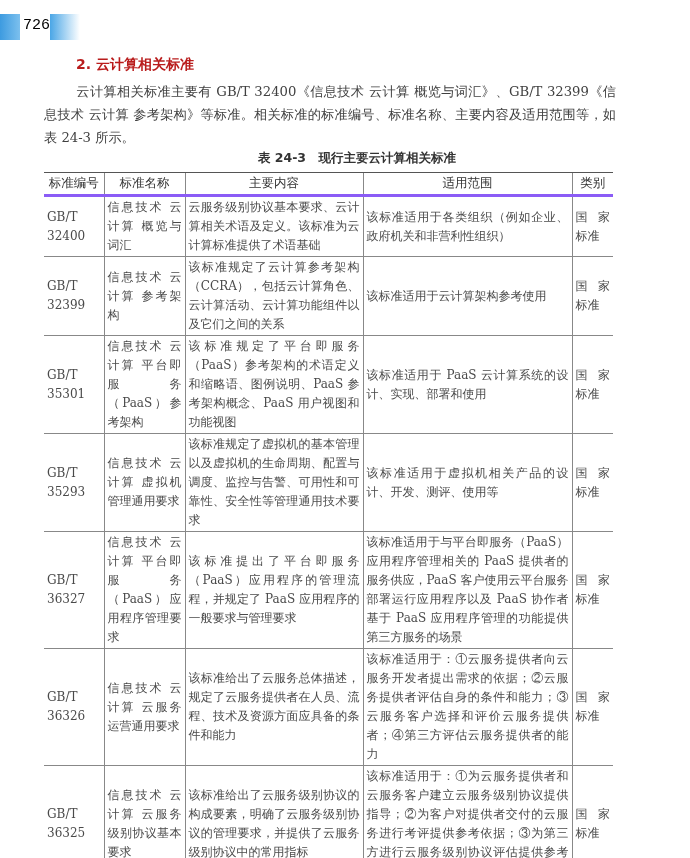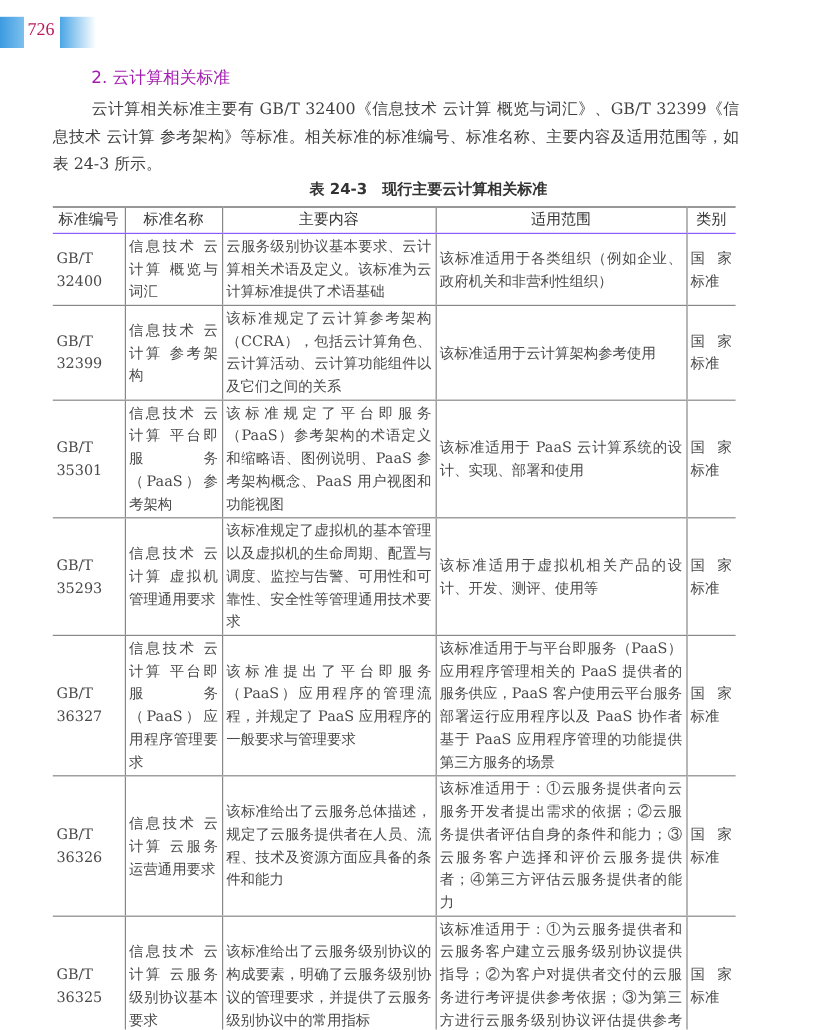--- a/index.html
+++ b/index.html
@@ -2,32 +2,32 @@
 <html><head>
   <meta charset="utf-8">
   <style>
     html, body { margin: 0; padding: 0; }
     body {
       width: 690px; height: 858px; background: #ffffff; position: relative; overflow: hidden;
       font-family: "DejaVu Serif", "Liberation Serif", serif; color: #3a3a3a;
     }
     .header { position: absolute; left: 0; top: 14px; height: 26px; width: 690px; }
     .hdr-bar-left { position: absolute; left: 0; top: 0; width: 20px; height: 26px; background: linear-gradient(to right, #3d9be0, #7cc0ee); }
-    .page-num { position: absolute; left: 23px; top: 3px; font-size: 15px; color: #be185d; font-family: Liberation Serif, serif; }
+    .page-num { position: absolute; left: 23px; top: 3px; font-size: 15px; color: #000000; font-family: Liberation Mono, monospace; }
     .hdr-bar-right { position: absolute; left: 50px; top: 0; width: 30px; height: 26px; background: linear-gradient(to right, #4aa6e6, rgba(160,210,245,0)); }
     .book-title { position: absolute; left: 90px; top: 4px; font-size: 13px; color: #3a8fd6; font-family: "DejaVu Sans", sans-serif; letter-spacing: 0.5px; }
-    .section-title { position: absolute; left: 76px; top: 56px; font-size: 14px; color: #a21caf; font-family: "DejaVu Sans", sans-serif; font-weight: normal; }
+    .section-title { position: absolute; left: 76px; top: 56px; font-size: 14px; color: #b91c1c; font-family: "DejaVu Sans", sans-serif; font-weight: bold; }
     .para { position: absolute; left: 44px; top: 80px; width: 572px; font-size: 13.2px; line-height: 23px; color: #404040; text-align: justify; }
     .para .indent { display: inline-block; width: 32px; }
     .caption { position: absolute; left: 0; width: 690px; top: 150px; text-align: center; font-size: 12.5px; font-family: "DejaVu Sans", sans-serif; color: #333; font-weight: bold; padding-left: 12px; }
     table.std {
       position: absolute; left: 44px; top: 172px; width: 569px; border-collapse: collapse; table-layout: fixed;
       font-size: 12px; color: #4a4a4a;
     }
-    table.std th { font-family: "DejaVu Sans", sans-serif; font-weight: normal; font-size: 12.5px; color: #333; height: 21px; padding: 0; text-align: center; border-top: 1.5px solid #555; border-bottom: 1px solid #8b5cf6; }
+    table.std th { font-family: "DejaVu Sans", sans-serif; font-weight: normal; font-size: 12.5px; color: #333; height: 21px; padding: 0; text-align: center; border-top: 1.5px solid #555; border-bottom: 3px solid #8b5cf6; }
     table.std td { vertical-align: middle; padding: 1px 3px; line-height: 19px; border-bottom: 1px solid #888; text-align: justify; }
     table.std th + th, table.std td + td { border-left: 1px solid #888; }
     table.std tr:last-child td { border-bottom: 1.5px solid #555; }
     td.code { padding-left: 6px; }
     td.cat { text-align: left; padding-left: 4px; }
   </style>
 </head>
 <body>
 
 <div class="header">

